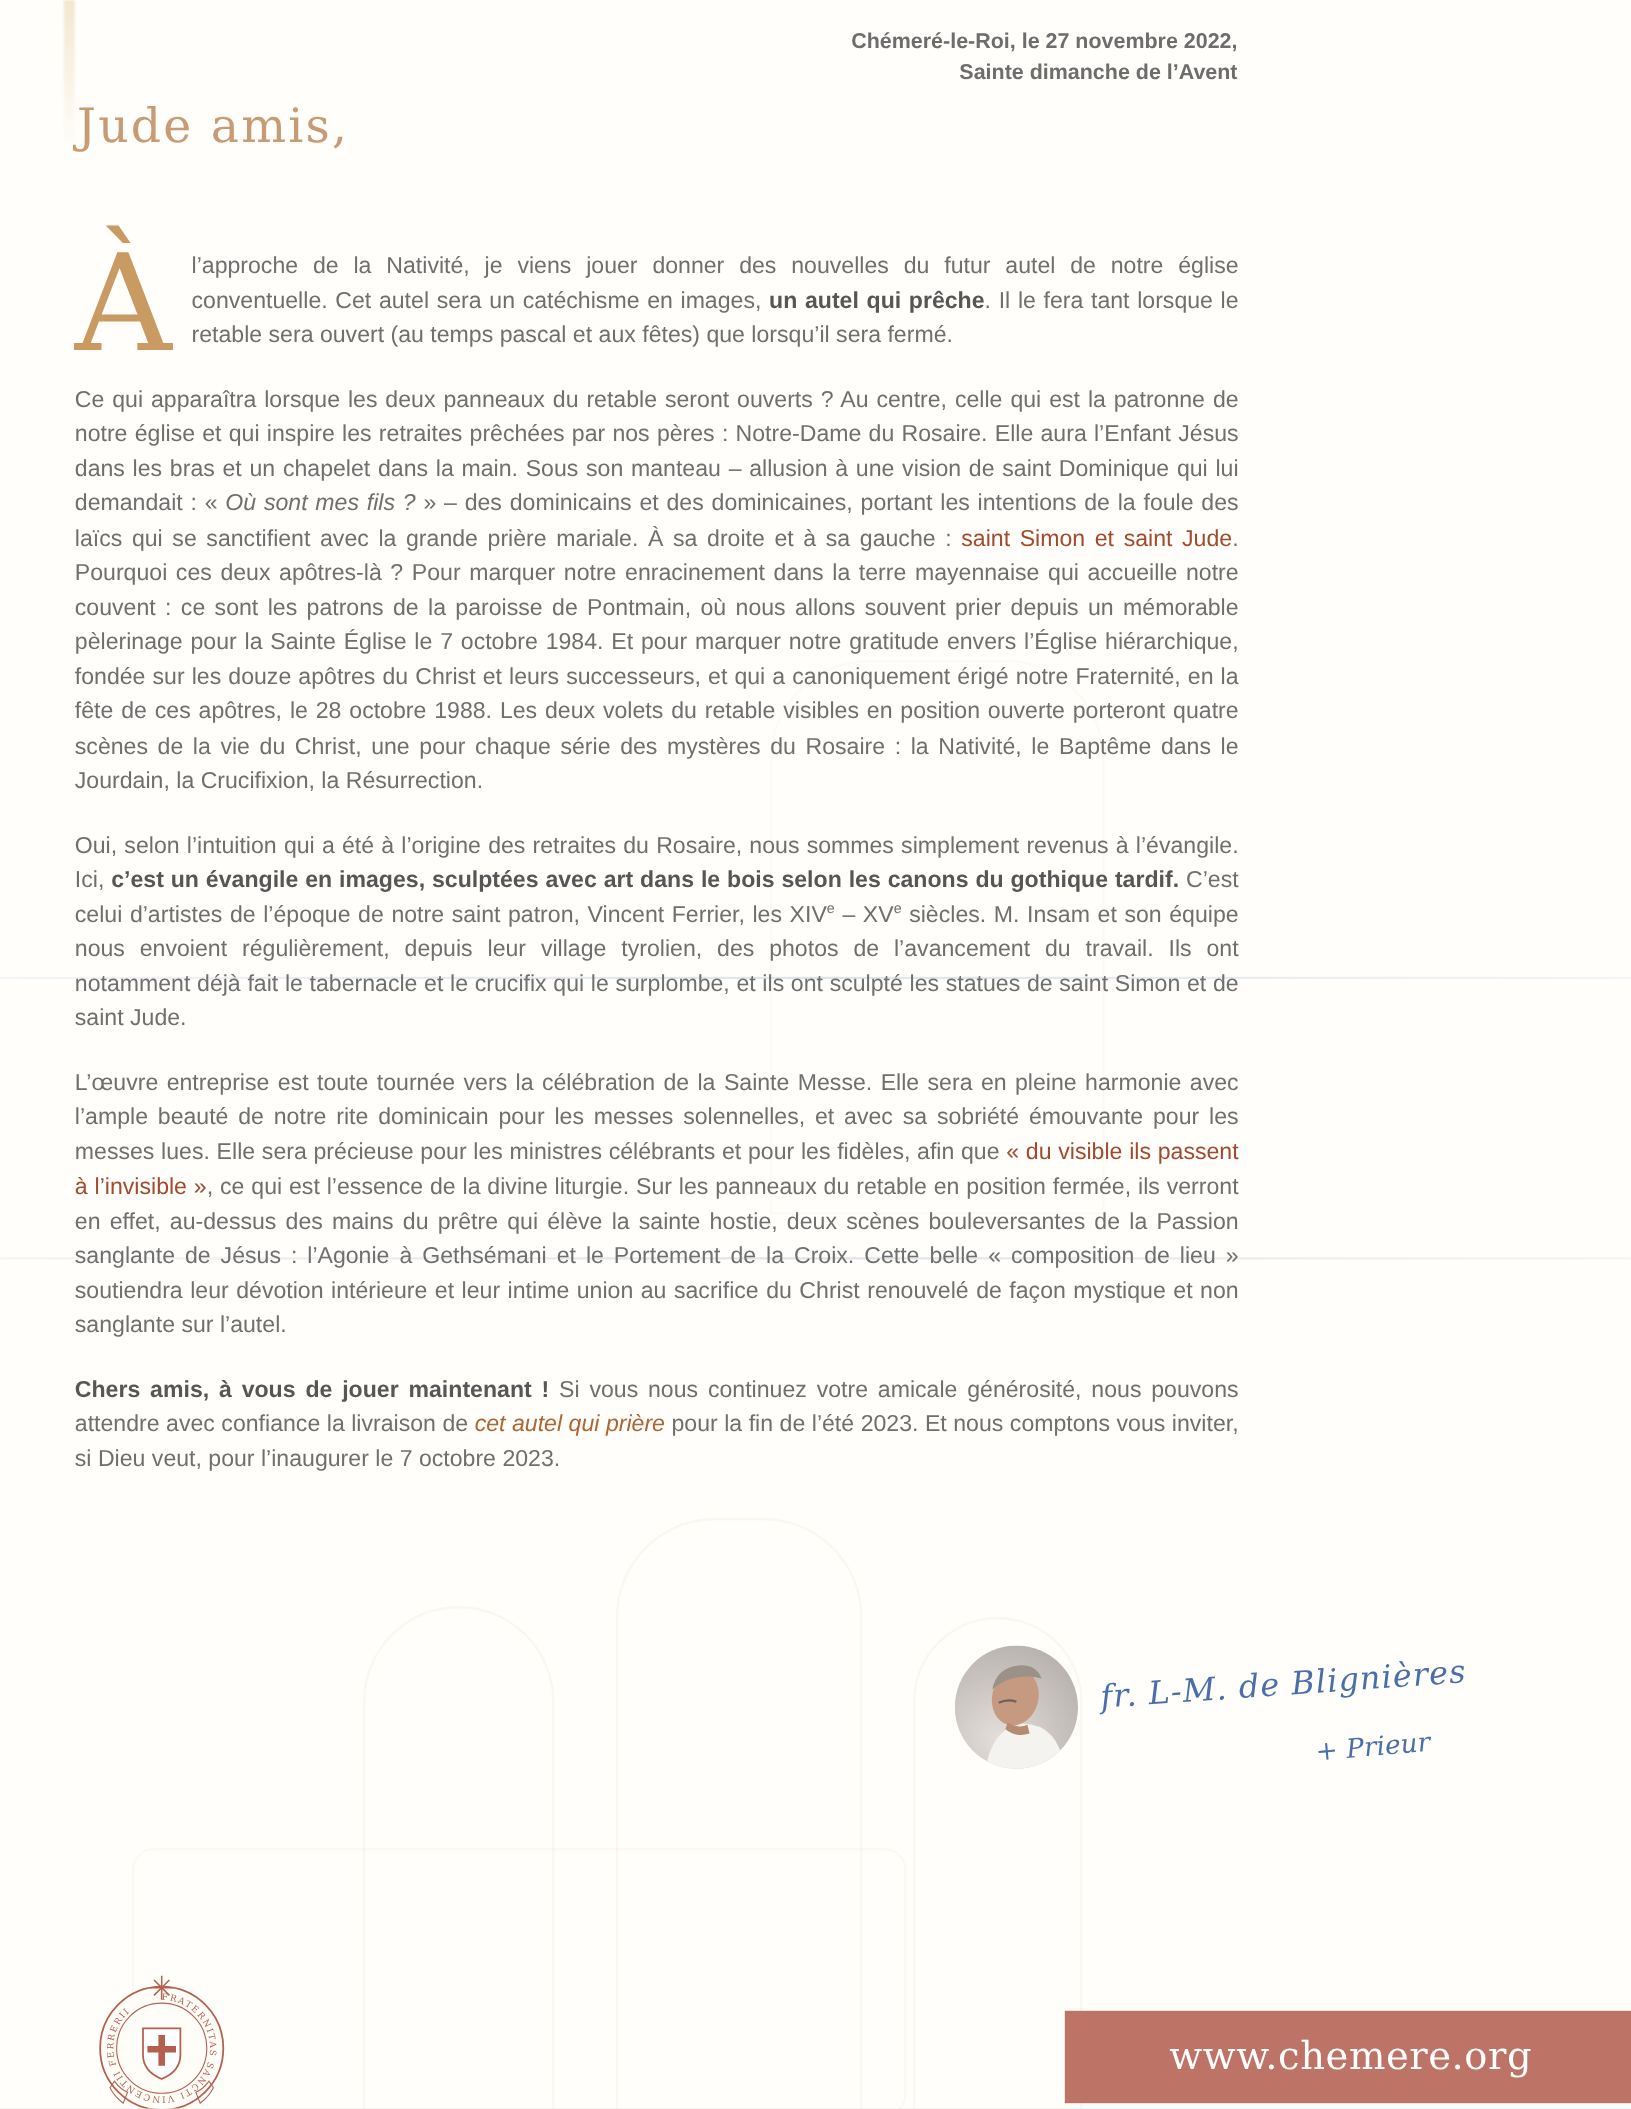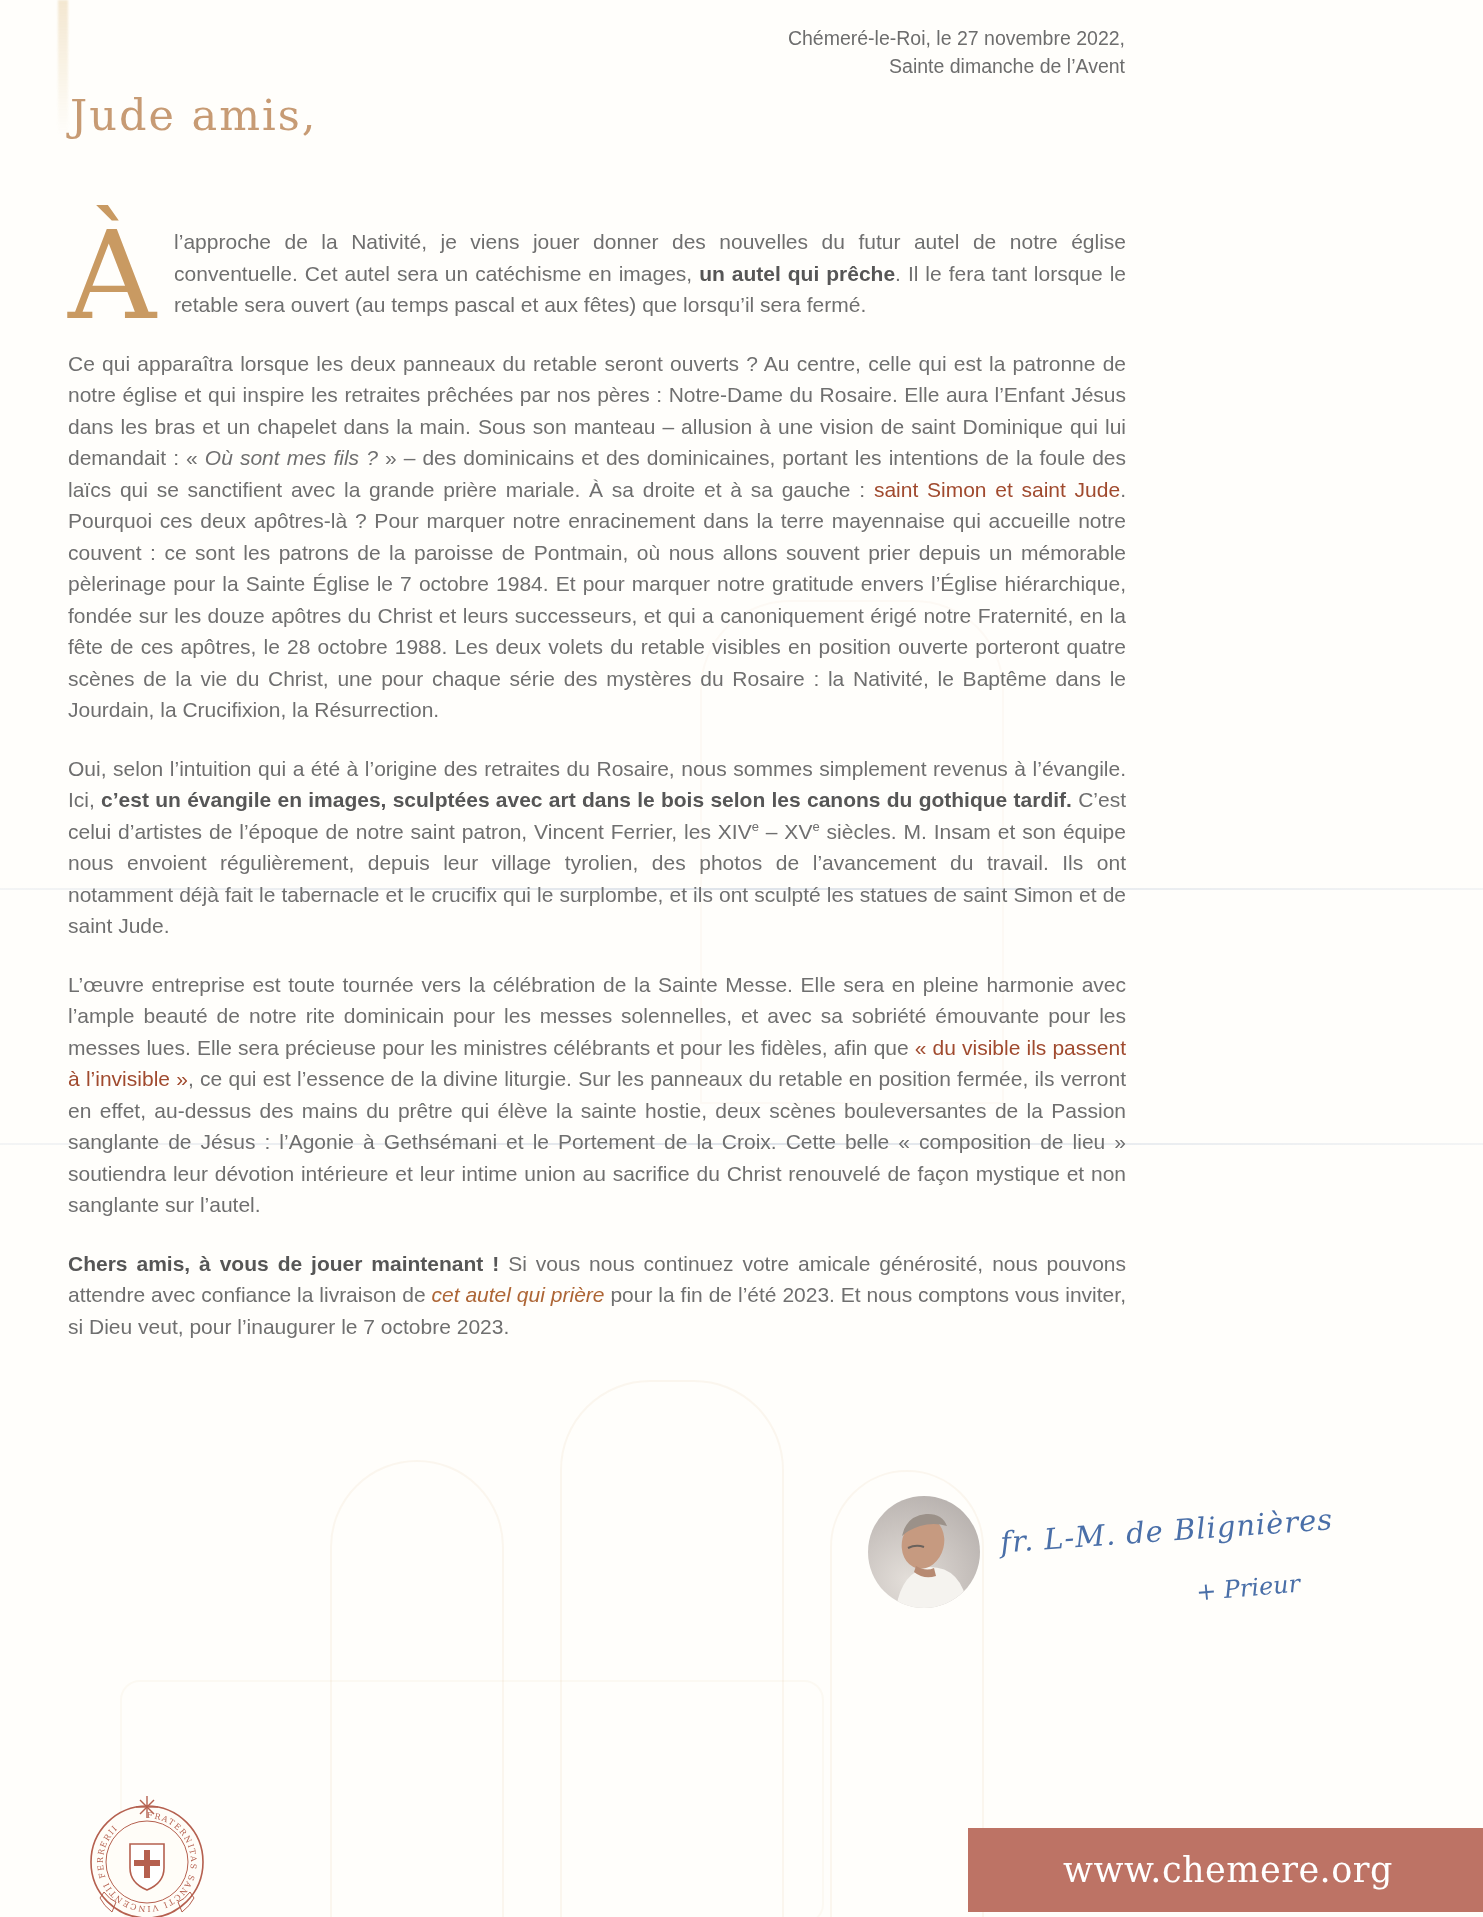--- a/index.html
+++ b/index.html
@@ -21,21 +21,21 @@
     background:linear-gradient(to right, rgba(140,160,190,.10), rgba(140,160,190,.28), rgba(140,160,190,.10));}
   .fold-1{top:888px;} .fold-2{top:1143px;}
   .wm{position:absolute; border:2px solid rgba(214,178,128,.10); border-radius:90px 90px 0 0;}
   .wm1{left:330px; top:1460px; width:170px; height:460px;}
   .wm2{left:560px; top:1380px; width:220px; height:540px;}
   .wm3{left:830px; top:1470px; width:150px; height:450px;}
   .wm4{left:120px; top:1680px; width:700px; height:240px; border-radius:20px; border-color:rgba(214,178,128,.07);}
   .wm5{left:700px; top:600px; width:300px; height:500px; border-color:rgba(214,178,128,.06);}
 
   .date-block{position:absolute; top:24px; right:358px; text-align:right;
-    font-size:19.5px; line-height:28px; color:#6d6d6d;}
+    font-size:19.5px; line-height:28px; color:#6d6d6d;font-weight:bold;}
   .salutation{position:absolute; left:70px; top:90px;
     font-family:"DejaVu Serif", serif; font-size:43px; color:var(--heading); letter-spacing:2px;}
 
   .body-text{position:absolute; left:68px; top:226px; width:1058px;
     font-size:21px; line-height:31.5px; color:var(--body); text-align:justify;}
   .body-text p{margin:0 0 27px 0;}
   .dropcap{float:left; font-family:"DejaVu Serif", serif; font-size:122px; line-height:96px;
     color:var(--dropcap); margin:2px 18px 0 0;}
   .run-b{font-weight:bold; color:var(--bold);}
   .run-bi{font-weight:bold; color:var(--bold);}

